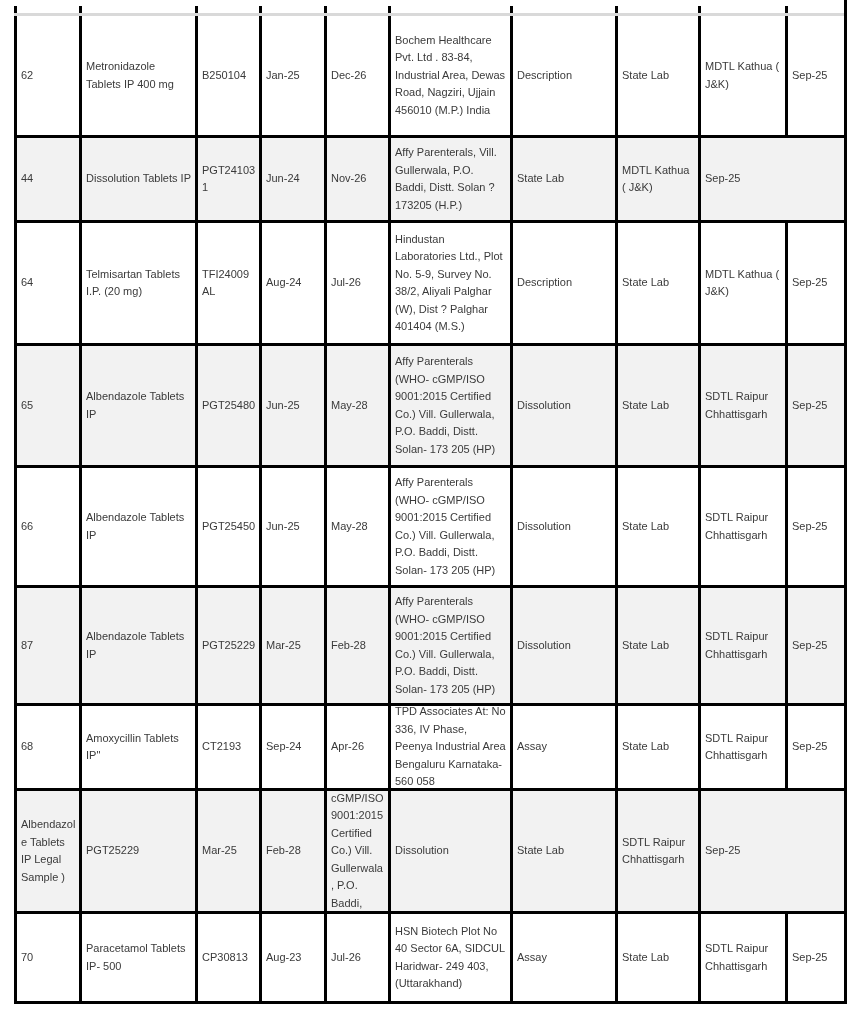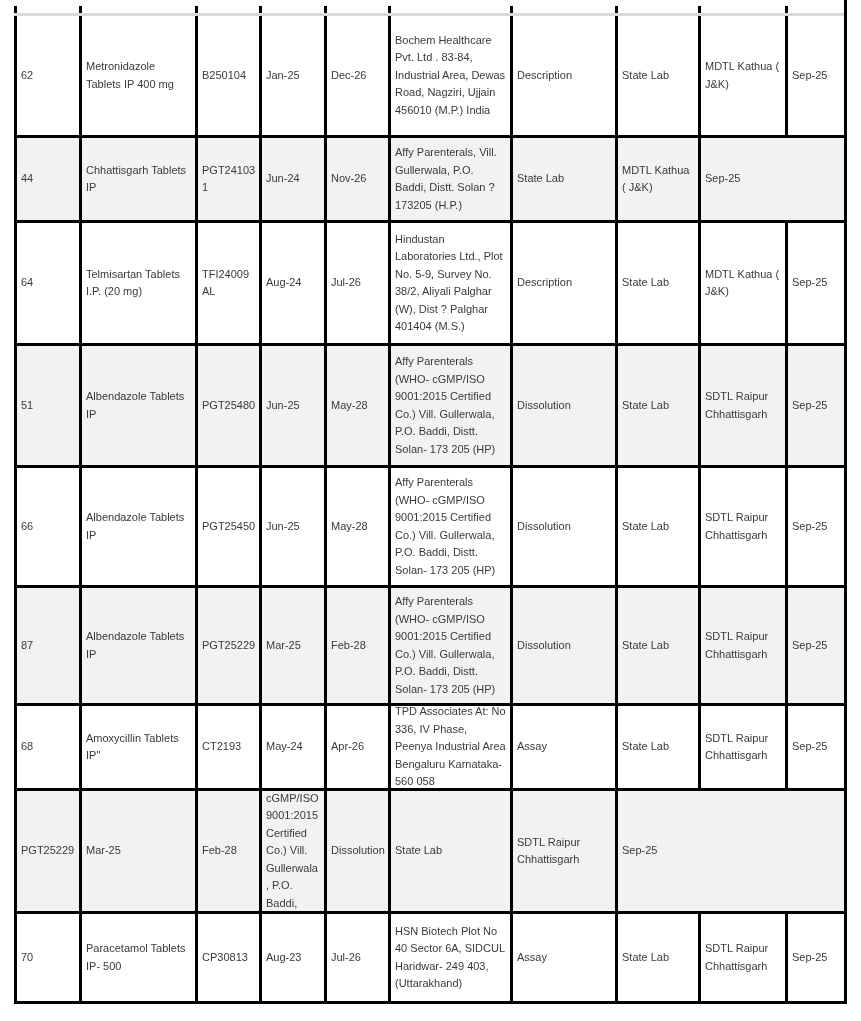--- a/index.html
+++ b/index.html
@@ -72,21 +72,21 @@
       <div class="cell">
           <span>Sep-25</span>
         </div>
     </div>
 
     <div class="t-row alt rh1">
       <div class="cell">
           <span>44</span>
         </div>
       <div class="cell">
-          <span>Chhattisgarh Tablets IP</span>
+          <span>Dissolution Tablets IP</span>
         </div>
       <div class="cell">
           <span>PGT241031</span>
         </div>
       <div class="cell">
           <span>Jun-24</span>
         </div>
       <div class="cell">
           <span>Nov-26</span>
         </div>
@@ -132,21 +132,21 @@
       <div class="cell">
           <span>MDTL Kathua ( J&amp;K)</span>
         </div>
       <div class="cell">
           <span>Sep-25</span>
         </div>
     </div>
 
     <div class="t-row alt rh3">
       <div class="cell">
-          <span>51</span>
+          <span>65</span>
         </div>
       <div class="cell">
           <span>Albendazole Tablets IP</span>
         </div>
       <div class="cell">
           <span>PGT25480</span>
         </div>
       <div class="cell">
           <span>Jun-25</span>
         </div>
@@ -240,21 +240,21 @@
       <div class="cell">
           <span>68</span>
         </div>
       <div class="cell">
           <span>Amoxycillin Tablets IP"</span>
         </div>
       <div class="cell">
           <span>CT2193</span>
         </div>
       <div class="cell">
-          <span>May-24</span>
+          <span>Sep-24</span>
         </div>
       <div class="cell">
           <span>Apr-26</span>
         </div>
       <div class="cell">
           <span>TPD Associates At: No 336, IV Phase, Peenya Industrial Area Bengaluru Karnataka-560 058</span>
         </div>
       <div class="cell">
           <span>Assay</span>
         </div>
@@ -263,20 +263,23 @@
         </div>
       <div class="cell">
           <span>SDTL Raipur Chhattisgarh</span>
         </div>
       <div class="cell">
           <span>Sep-25</span>
         </div>
     </div>
 
     <div class="t-row alt rh7">
+      <div class="cell">
+          <span>Albendazole Tablets IP Legal Sample )</span>
+        </div>
       <div class="cell">
           <span>PGT25229</span>
         </div>
       <div class="cell">
           <span>Mar-25</span>
         </div>
       <div class="cell">
           <span>Feb-28</span>
         </div>
       <div class="cell">

